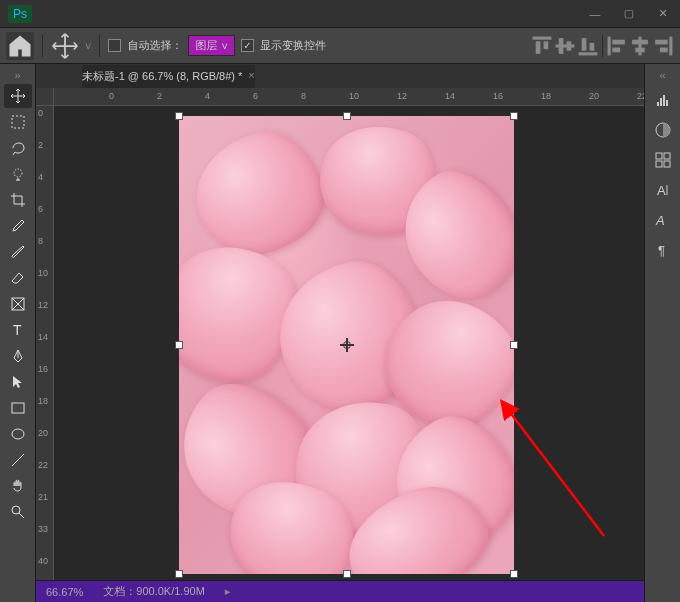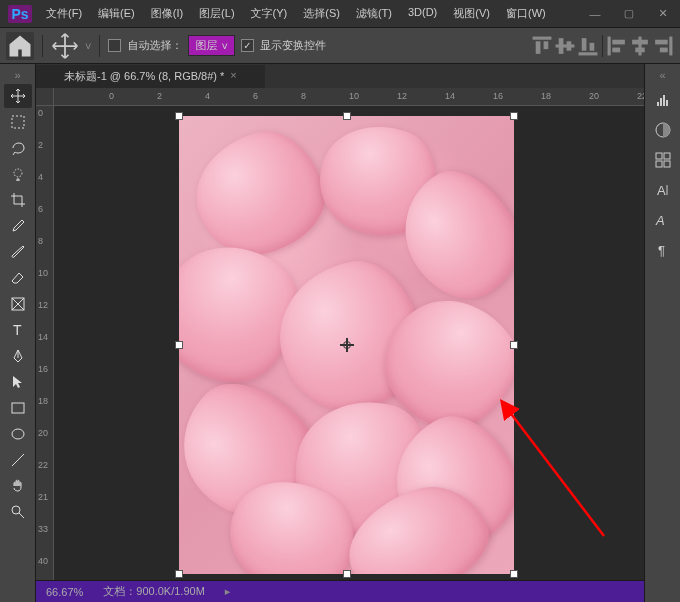--- a/index.html
+++ b/index.html
@@ -1,18 +1,18 @@
 <!DOCTYPE html>
 <html><head>
 <meta charset="utf-8">
 <style>
 * { margin: 0; padding: 0; box-sizing: border-box; font-family: "Microsoft YaHei", sans-serif; }
 body { background: #323232; color: #ccc; font-size: 11px; overflow: hidden; width: 680px; height: 602px; }
 .titlebar { height: 28px; background: #323232; display: flex; align-items: center; border-bottom: 1px solid #1a1a1a; }
-.ps-logo { width: 24px; height: 18px; background: #701a75; color: #31a8ff; font-weight: bold; font-size: 14px; display: flex; align-items: center; justify-content: center; margin: 0 8px; border-radius: 2px; }
+.ps-logo { width: 24px; height: 18px; background: #14532d; color: #31a8ff; font-weight: normal; font-size: 12px; display: flex; align-items: center; justify-content: center; margin: 0 8px; border-radius: 2px; }
 .menubar { display: flex; gap: 4px; }
 .menu-item { padding: 4px 6px; cursor: pointer; }
 .win-controls { margin-left: auto; display: flex; }
 .win-btn { width: 34px; height: 28px; display: flex; align-items: center; justify-content: center; cursor: pointer; color: #999; }
 .optionbar { height: 36px; background: #454545; display: flex; align-items: center; padding: 0 6px; border-bottom: 1px solid #1a1a1a; gap: 6px; }
 .opt-btn { width: 28px; height: 28px; display: flex; align-items: center; justify-content: center; cursor: pointer; border-radius: 2px; }
 .opt-btn.home { background: #383838; }
 .divider { width: 1px; height: 22px; background: #2a2a2a; margin: 0 2px; }
 .checkbox { width: 13px; height: 13px; border: 1px solid #888; display: inline-flex; align-items: center; justify-content: center; background: #383838; }
 .checkbox.checked::after { content: "✓"; color: #ccc; font-size: 10px; }
@@ -21,21 +21,21 @@
 .align-btns { display: flex; gap: 1px; margin-left: auto; }
 .align-btn { width: 22px; height: 22px; display: flex; align-items: center; justify-content: center; cursor: pointer; opacity: 0.5; }
 .workspace { display: flex; height: calc(602px - 64px); }
 .toolbar { width: 36px; background: #454545; display: flex; flex-direction: column; align-items: center; padding-top: 4px; gap: 2px; border-right: 1px solid #1a1a1a; }
 .tool { width: 28px; height: 24px; display: flex; align-items: center; justify-content: center; cursor: pointer; border-radius: 2px; position: relative; }
 .tool.active { background: #2c2c2c; }
 .tool svg { width: 16px; height: 16px; }
 .expand-chev { height: 14px; width: 100%; display: flex; align-items: center; justify-content: center; color: #888; cursor: pointer; }
 .main { flex: 1; display: flex; flex-direction: column; background: #282828; }
 .doctab { height: 24px; background: #323232; display: flex; align-items: center; }
-.tab { padding: 4px 28px; background: #282828; color: #ccc; display: flex; gap: 6px; cursor: pointer; }
+.tab { padding: 4px 0; background: #282828; color: #ccc; display: flex; gap: 6px; cursor: pointer; margin-left: 46px; }
 .tab-close { color: #888; cursor: pointer; }
 .ruler-h { height: 18px; background: #3a3a3a; position: relative; border-bottom: 1px solid #555; margin-left: 18px; overflow: hidden; }
 .ruler-v { width: 18px; background: #3a3a3a; position: relative; border-right: 1px solid #555; }
 .ruler-corner { width: 18px; height: 18px; background: #3a3a3a; position: absolute; top: 0; left: 0; border-right: 1px solid #555; border-bottom: 1px solid #555; }
 .ruler-tick { position: absolute; color: #999; font-size: 9px; }
 .canvas-area { flex: 1; display: flex; position: relative; }
 .canvas-wrap { flex: 1; background: #282828; position: relative; overflow: hidden; }
 .canvas { position: absolute; left: 125px; top: 10px; width: 335px; height: 458px; background: #fff; }
 .petals { width: 100%; height: 100%; position: relative; overflow: hidden; background: radial-gradient(ellipse 40% 35% at 30% 25%, #f7b9c8 0%, transparent 60%), radial-gradient(ellipse 35% 30% at 70% 20%, #f2a6b9 0%, transparent 55%), radial-gradient(ellipse 45% 40% at 50% 50%, #f5adc0 0%, transparent 60%), radial-gradient(ellipse 40% 35% at 25% 70%, #f0a1b5 0%, transparent 55%), radial-gradient(ellipse 38% 32% at 75% 75%, #f4aabe 0%, transparent 58%), radial-gradient(ellipse 42% 38% at 55% 85%, #eea0b4 0%, transparent 60%), linear-gradient(135deg, #edb3c2 0%, #e398ad 50%, #eca8ba 100%); }
 .petal { position: absolute; border-radius: 60% 40% 55% 45% / 50% 60% 40% 50%; background: radial-gradient(ellipse at 35% 30%, #fbd0dc 0%, #f2a6ba 50%, #e88ca5 100%); box-shadow: inset -4px -4px 10px rgba(200,90,120,0.3), 2px 2px 6px rgba(150,60,90,0.25); }
@@ -53,32 +53,20 @@
 .statusbar { height: 22px; background: #4c1d95; display: flex; align-items: center; padding: 0 10px; gap: 20px; color: #aaa; border-top: 1px solid #1a1a1a; }
 .rightpanel { width: 36px; background: #454545; display: flex; flex-direction: column; align-items: center; padding-top: 4px; gap: 6px; border-left: 1px solid #1a1a1a; }
 .panel-icon { width: 26px; height: 24px; display: flex; align-items: center; justify-content: center; cursor: pointer; color: #ccc; }
 .ruler-area { position: relative; flex: 1; display: flex; flex-direction: column; }
 </style>
 </head>
 <body>
 
 <div class="titlebar">
   <div class="ps-logo">Ps</div>
-  <div class="menubar">
-    <div class="menu-item">文件(F)</div>
-    <div class="menu-item">编辑(E)</div>
-    <div class="menu-item">图像(I)</div>
-    <div class="menu-item">图层(L)</div>
-    <div class="menu-item">文字(Y)</div>
-    <div class="menu-item">选择(S)</div>
-    <div class="menu-item">滤镜(T)</div>
-    <div class="menu-item">3D(D)</div>
-    <div class="menu-item">视图(V)</div>
-    <div class="menu-item">窗口(W)</div>
-  </div>
   <div class="win-controls">
     <div class="win-btn">―</div>
     <div class="win-btn">▢</div>
     <div class="win-btn">✕</div>
   </div>
 </div>
 
 <div class="optionbar">
   <div class="opt-btn home">
     <svg viewBox="0 0 16 16">

